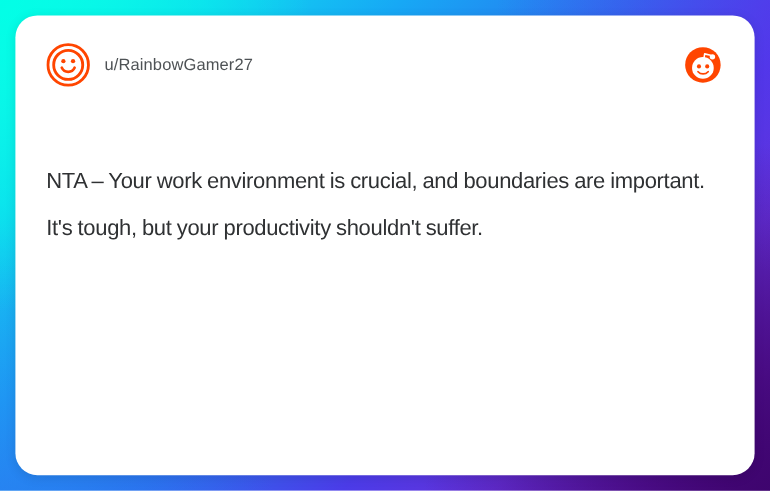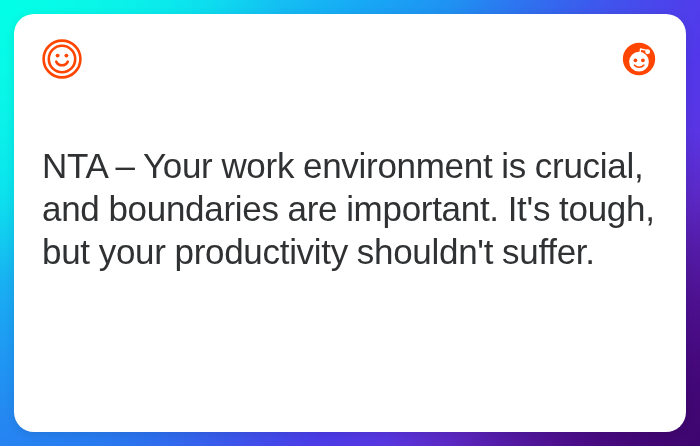--- a/index.html
+++ b/index.html
@@ -99,21 +99,21 @@
   
   .card-body {
     flex: 1 1 auto;
     display: flex;
     flex-direction: column;
     justify-content: flex-start;
     padding-top: 62px;
   }
 
   .comment-text {
-    font-size: 35px;
+    font-size: 20px;
     line-height: 43px;
     color: #2f3133;
     letter-spacing: -0.3px;
     max-width: 625px;
     word-spacing: -0.5px;
   }
 </style>
 </head>
 <body>
 
@@ -128,20 +128,21 @@
         <span>
           <svg class="avatar" viewBox="0 0 40 40" aria-hidden="true">
             <circle cx="20" cy="20" r="18.4" fill="none" stroke="#FF4500" stroke-width="2.6"></circle>
             <circle cx="20" cy="20" r="13.2" fill="none" stroke="#FF4500" stroke-width="2.6"></circle>
             <circle cx="15.6" cy="16.6" r="1.95" fill="#FF4500"></circle>
             <circle cx="24.4" cy="16.6" r="1.95" fill="#FF4500"></circle>
             <path d="M14.2 22.6 A6.4 6.4 0 0 0 25.8 22.6" fill="none" stroke="#FF4500" stroke-width="2.5" stroke-linecap="round"></path>
           </svg>
         </span>
 
+        <span class="author-name">u/RainbowGamer27</span>
       </div>
 
       <span>
         <svg class="brand-logo" viewBox="0 0 40 40" aria-hidden="true">
           <circle cx="20" cy="20" r="19" fill="#FF4500"></circle>
           <circle cx="20" cy="23.2" r="11.6" fill="#ffffff"></circle>
           <circle cx="30.2" cy="11.4" r="2.9" fill="#ffffff"></circle>
           <path d="M21.1 13.3 L21.9 8.2 L28.2 9.6" fill="none" stroke="#ffffff" stroke-width="1.7" stroke-linecap="round" stroke-linejoin="round"></path>
           <circle cx="20.6" cy="13.3" r="1.5" fill="#ffffff"></circle>
           <circle cx="15.8" cy="21.6" r="2.2" fill="#FF4500"></circle>

